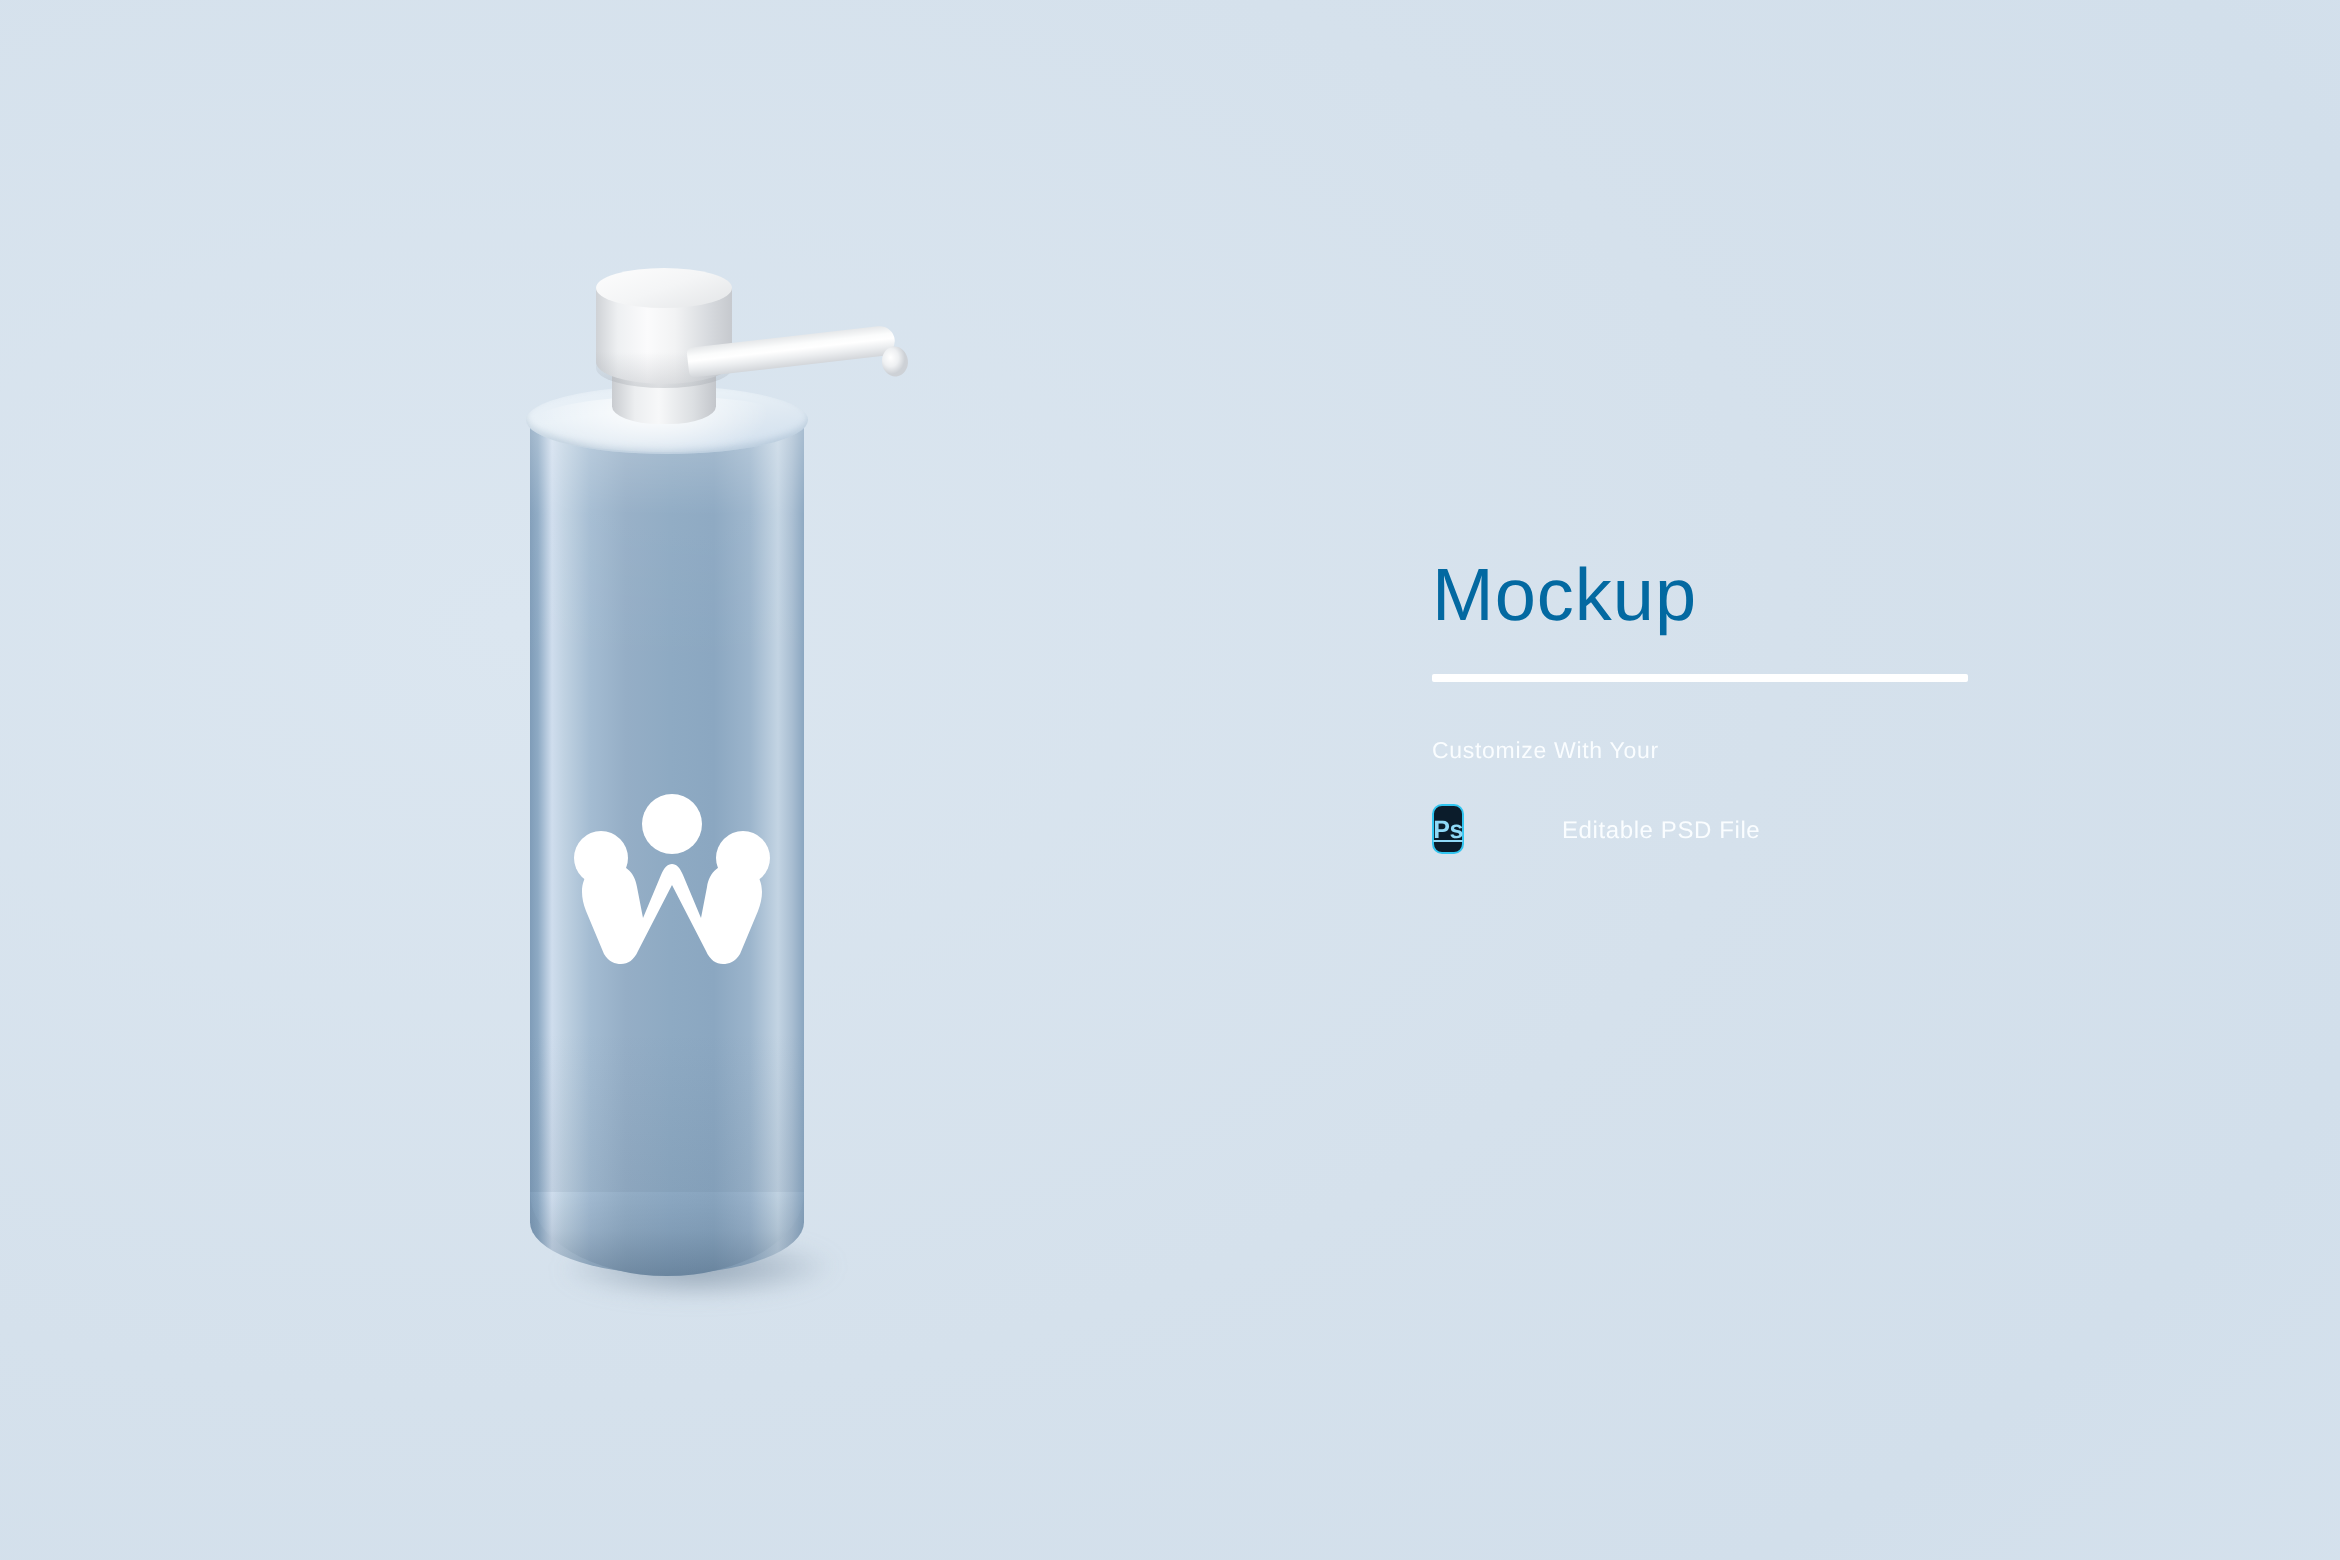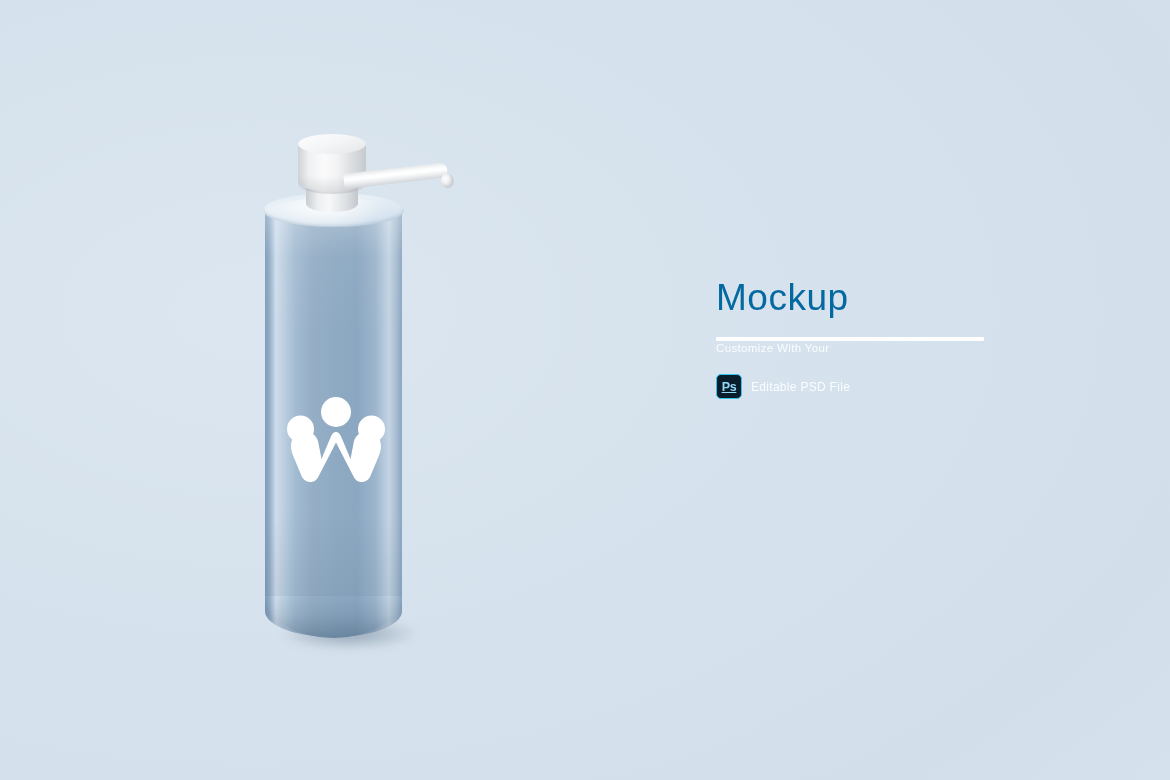--- a/index.html
+++ b/index.html
@@ -119,34 +119,34 @@
     color:#0369a1; margin-top:-2px;
   }
   .byline{
     font-size:17px; line-height:24px; font-weight:400; letter-spacing:.3px;
     color:#ffffff; margin-top:9px;
   }
   .rule{
     width:268px; height:4px; background:#ffffff; margin-top:18px; border-radius:1px;
   }
   .customize{
-    font-size:11.5px; line-height:15px; font-weight:400;
+    margin-top:28px; font-size:11.5px; line-height:15px; font-weight:400;
     letter-spacing:.35px; color:#fafdff;
   }
   .psd-row{
     margin-top:18px; display:flex; align-items:center; gap:9px;
   }
   .ps-badge{
-    width:26px; height:25px; border-radius:5px;
+    width:16px; height:25px; border-radius:5px;
     background:#0b1c2b; border:1.6px solid #31c5f0;
     display:flex; align-items:center; justify-content:center;
     font-size:12.5px; font-weight:700; color:#8fd9f7; letter-spacing:-.3px;text-decoration:underline;
   }
   .psd-label{
-    font-size:12px; letter-spacing:.3px; color:#fafdff;
+    font-size:12px; letter-spacing:.3px; color:#fafdff;margin-left:40px;
   }
 </style>
 </head>
 <body>
 
 <div id="scene">
 
   <div class="bottle-group">
 
     <div class="bottle-shadow"></div>

